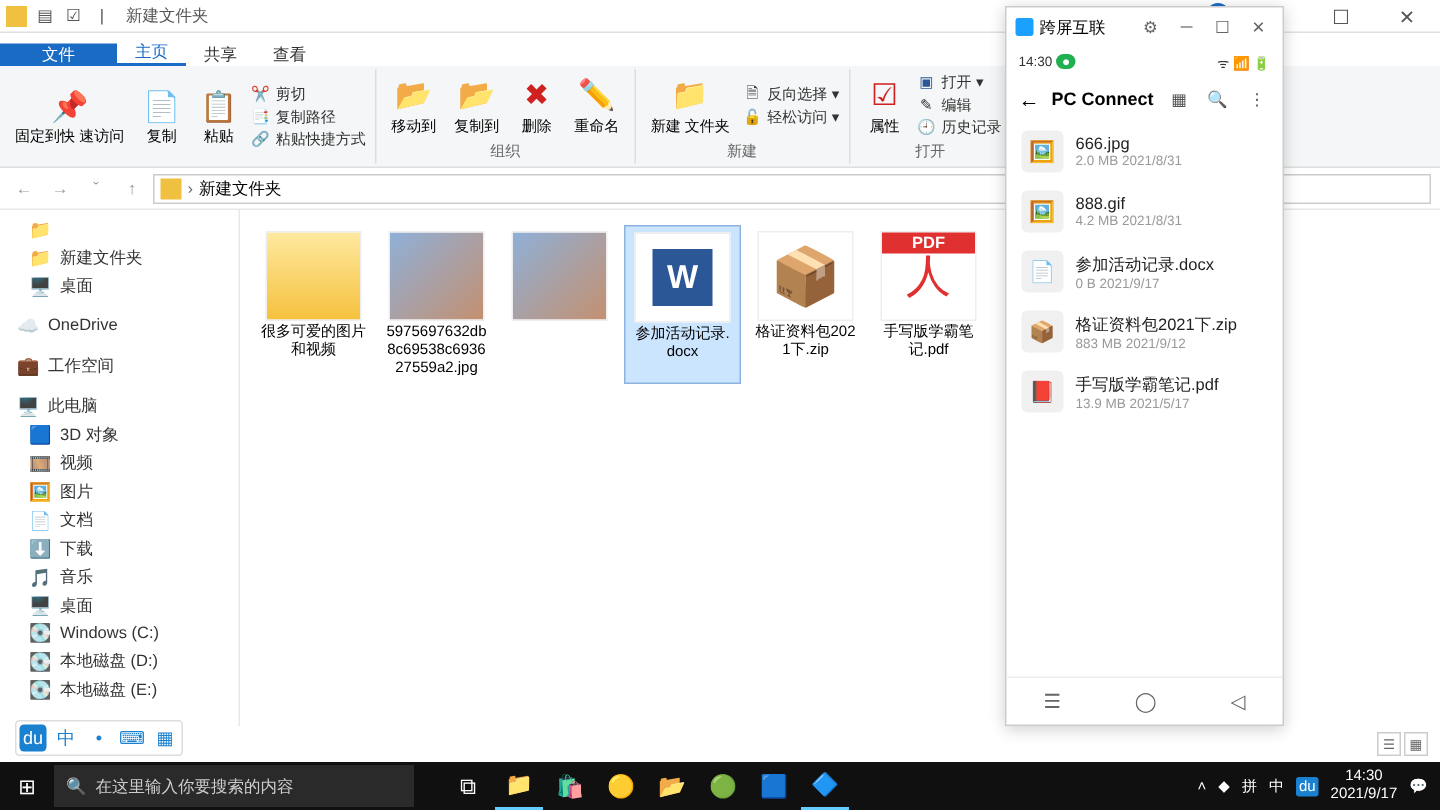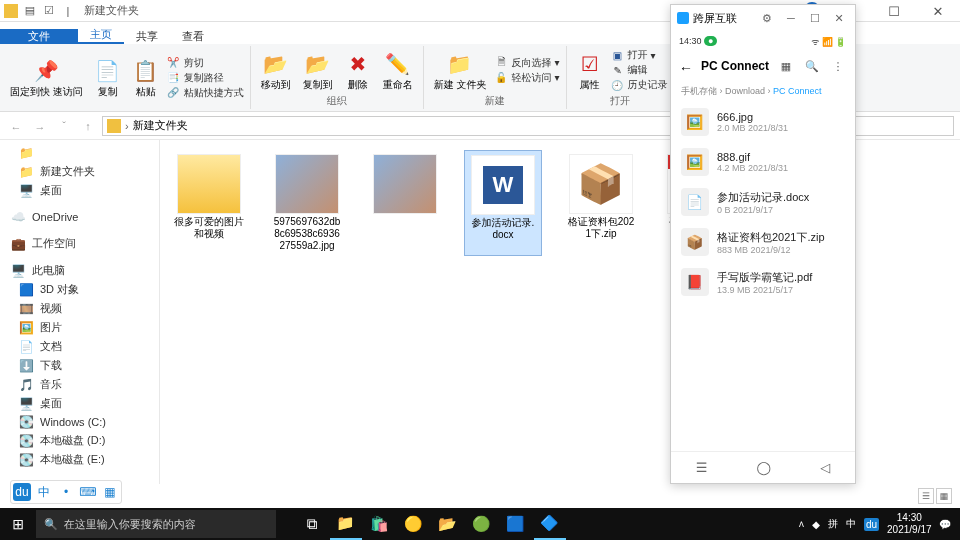--- a/index.html
+++ b/index.html
@@ -30,21 +30,21 @@
 .addr{height:28px;display:flex;align-items:center;padding:0 6px;gap:4px;border-bottom:1px solid #e8e8e8}
 .addr .nav-btn{width:20px;height:20px;display:flex;align-items:center;justify-content:center;color:#999}
 .addr .path{flex:1;height:20px;border:1px solid #ccc;display:flex;align-items:center;padding:0 4px;gap:4px;background:#fff}
 .addr .path .fold{width:14px;height:14px;background:#f0c040}
 .body-area{display:flex;height:344px}
 .sidebar{width:160px;border-right:1px solid #e8e8e8;overflow-y:auto;padding:4px 0}
 .sidebar .item{display:flex;align-items:center;padding:2px 8px 2px 20px;gap:6px;color:#333}
 .sidebar .item.top{padding-left:12px;font-weight:500}
 .sidebar .item .ico{width:14px;height:14px;display:flex;align-items:center;justify-content:center;font-size:12px}
 .sidebar .sep{height:8px}
-.content{flex:1;padding:10px;display:flex;flex-wrap:wrap;align-content:flex-start;gap:20px}
+.content{flex:1;padding:10px;display:flex;flex-wrap:wrap;align-content:flex-start;gap:4px}
 .file{width:78px;display:flex;flex-direction:column;align-items:center;text-align:center;padding:4px}
 .file.sel{background:#cce5ff;border:1px solid #8cb3e0}
 .file .thumb{width:64px;height:60px;display:flex;align-items:center;justify-content:center;font-size:28px;background:#fafafa;border:1px solid #eee}
 .file .name{font-size:10px;line-height:12px;margin-top:2px;word-break:break-all}
 .thumb.folder{background:linear-gradient(#ffe9a0,#f5c13d)}
 .thumb.photo{background:linear-gradient(135deg,#8fb0d8,#c49070);font-size:0}
 .thumb.word{background:#fff;color:#2b5797}
 .thumb.word::before{content:"W";background:#2b5797;color:#fff;padding:6px 10px;font-weight:bold;font-size:22px}
 .thumb.zip{background:#fff}
 .thumb.zip::before{content:"📦";font-size:38px}
@@ -342,23 +342,20 @@
     <span><span>14:30</span> <span style="background:#20b050;color:#fff;border-radius:6px;padding:0 4px">●</span></span>
     <span>ᯤ 📶 🔋</span>
   </div>
   <div class="phead">
     <span class="back">←</span>
     <span class="tit">PC Connect</span>
     <span class="ic">▦</span>
     <span class="ic">🔍</span>
     <span class="ic">⋮</span>
   </div>
-  <div class="bc">
-    <span>手机存储</span> › <span>Download</span> › <span class="act">PC Connect</span>
-  </div>
   <div class="plist" id="plist">
       <div class="pitem">
         <div class="pic">🖼️</div>
         <div class="info">
           <div class="name">666.jpg</div>
           <div class="meta">2.0 MB   2021/8/31</div>
         </div>
       </div>
       <div class="pitem">
         <div class="pic">🖼️</div>

